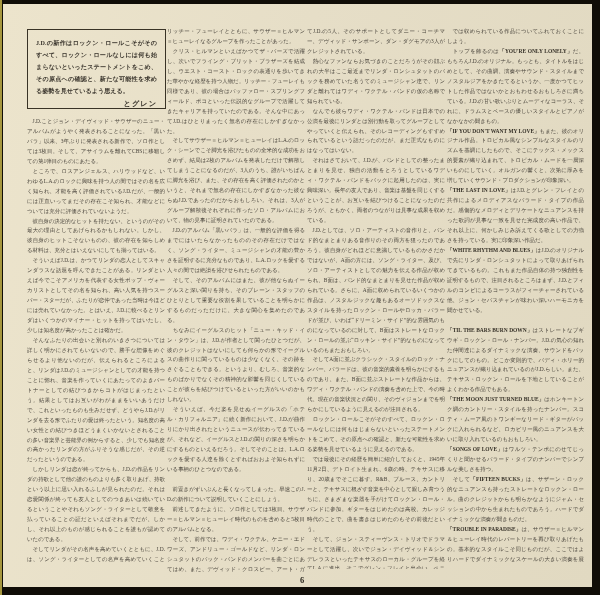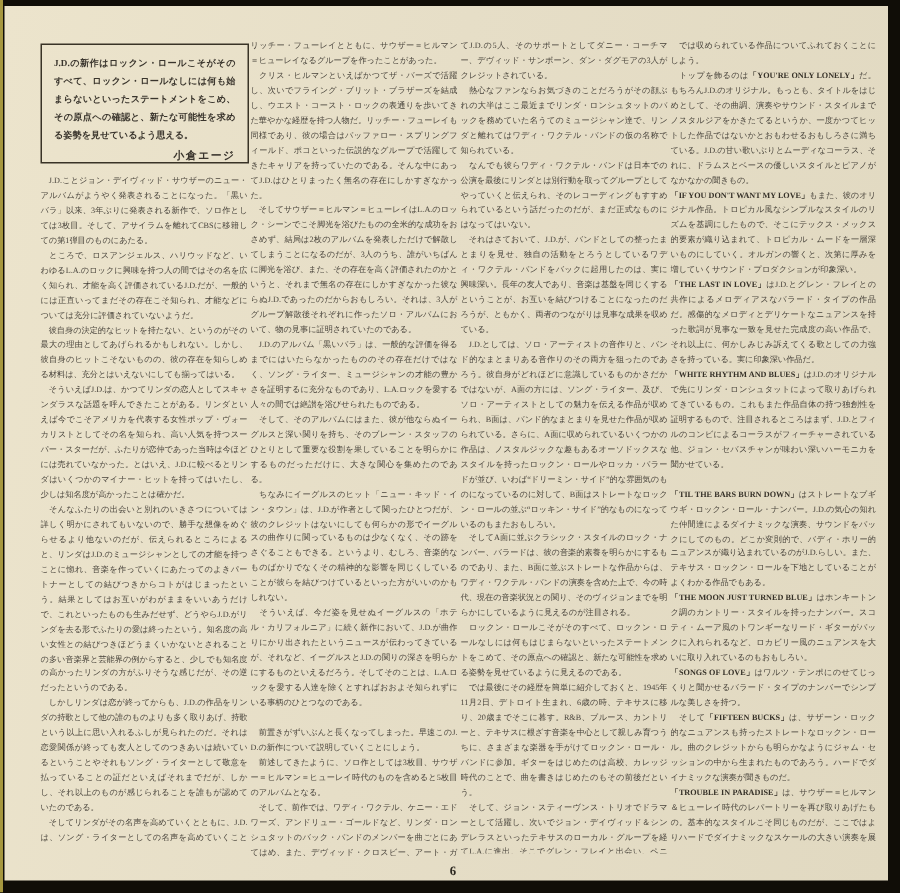--- a/index.html
+++ b/index.html
@@ -44,21 +44,21 @@
 </style>
 </head>
 <body>
 
 <div class="edge-strip"></div>
 
 <div class="paper"></div>
 
 <div class="intro-box">
   <span>J.D.の新作はロックン・ロールこそがそのすべて、ロックン・ロールなしには何も始まらないといったステートメントをこめ、その原点への確認と、新たな可能性を求める姿勢を見せているよう思える。</span>
-  <span class="intro-sig">小倉エージ</span>
+  <span class="intro-sig">とグレン</span>
 </div>
 
 <div class="col" id="col1">
     <p><span>　J.D.ことジョン・デイヴィッド・サウザーのニュー・アルバムがようやく発表されることになった。「黒いバラ」以来、3年ぶりに発表される新作で、ソロ作としては3枚目。そして、アサイラムを離れてCBSに移籍しての第1弾目のものにあたる。</span></p>
     <p><span>　ところで、ロスアンジェルス、ハリウッドなど、いわゆるL.A.のロックに興味を持つ人の間ではその名を広く知られ、才能を高く評価されているJ.D.だが、一般的には正直いってまだその存在こそ知られ、才能などについては充分に評価されていないようだ。</span></p>
     <p><span>　彼自身の決定的なヒットを持たない、というのがその最大の理由としてあげられるかもしれない。しかし、彼自身のヒットこそないものの、彼の存在を知らしめる材料は、充分とはいえないにしても揃ってはいる。</span></p>
     <p><span>　そういえばJ.D.は、かつてリンダの恋人としてスキャンダラスな話題を呼んできたことがある。リンダといえば今でこそアメリカを代表する女性ポップ・ヴォーカリストとしてその名を知られ、高い人気を持つスーパー・スターだが、ふたりが恋仲であった当時は今ほどには売れていなかった。とはいえ、J.D.に較べるとリンダはいくつかのマイナー・ヒットを持ってはいたし、少しは知名度が高かったことは確かだ。</span></p>
     <p><span>　そんなふたりの出会いと別れのいきさつについては詳しく明かにされてもいないので、勝手な想像をめぐらせるより他ないのだが、伝えられるところによると、リンダはJ.D.のミュージシャンとしての才能を持つことに惚れ、音楽を作っていくにあたってのよきパートナーとしての結びつきからコトがはじまったという。結果としてはお互いがわがままをいいあうだけで、これといったものも生みだせず、どうやらJ.D.がリンダを去る形でふたりの愛は終ったという。知名度の高い女性との結びつきほどうまくいかないとされることの多い音楽界と芸能界の例からすると、少しでも知名度の高かったリンダの方がふりそうな感じだが、その逆だったというのである。</span></p>
     <p><span>　しかしリンダは恋が終ってからも、J.D.の作品をリンダの持歌として他の誰のものよりも多く取りあげ、持歌という以上に思い入れるふしが見られたのだ。それは恋愛関係が終っても友人としてのつきあいは続いているということやそれもソング・ライターとして敬意を払っていることの証だといえばそれまでだが、しかし、それ以上のものが感じられることを誰もが認めていたのである。</span></p>
     <p><span>　そしてリンダがその名声を高めていくとともに、J.D.は、ソング・ライターとしての名声を高めていくことになる。</span></p>

